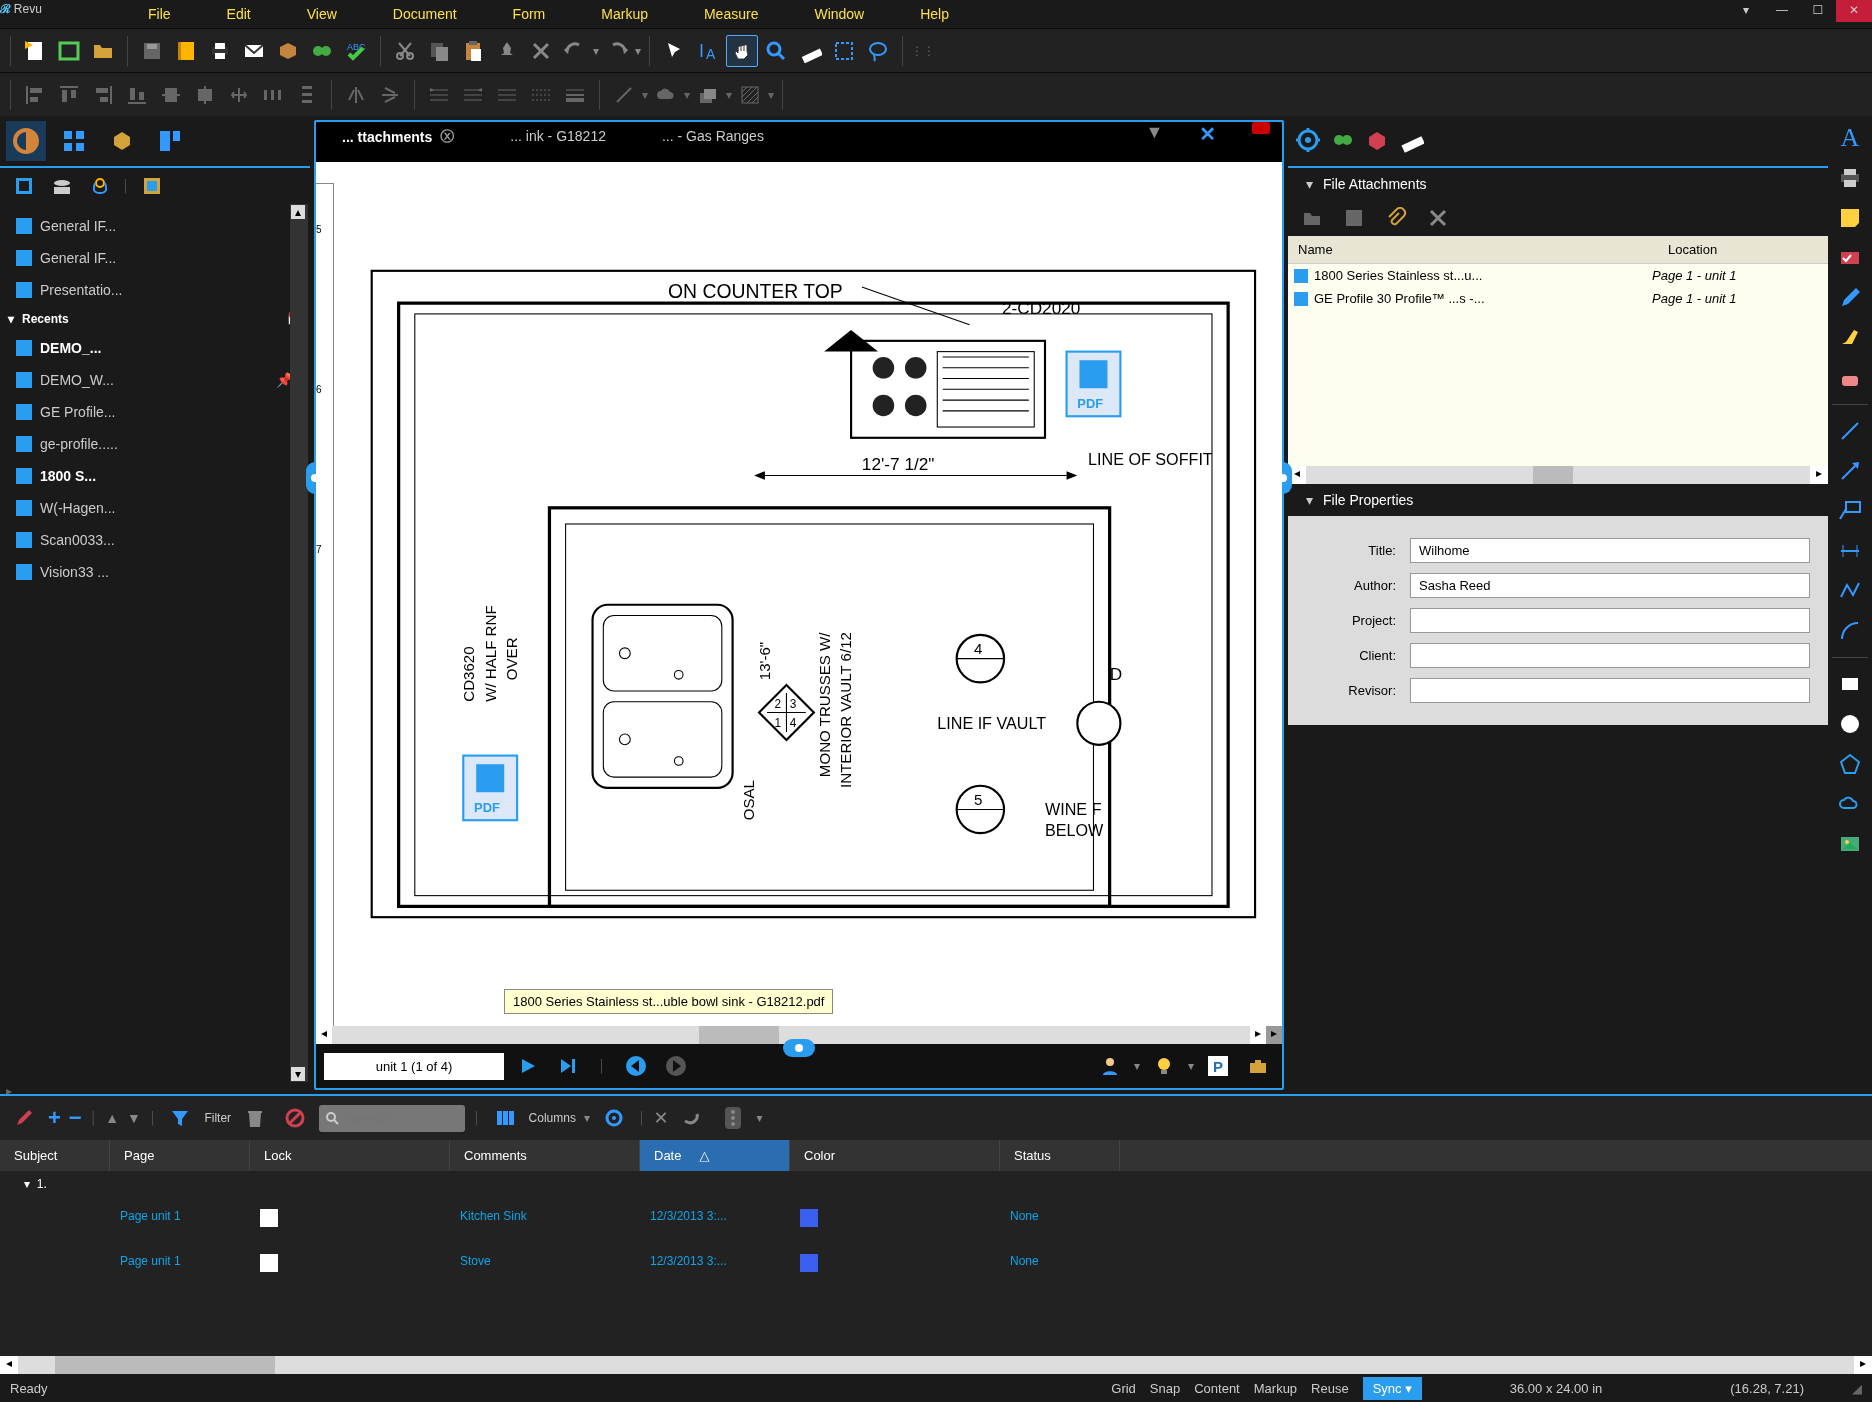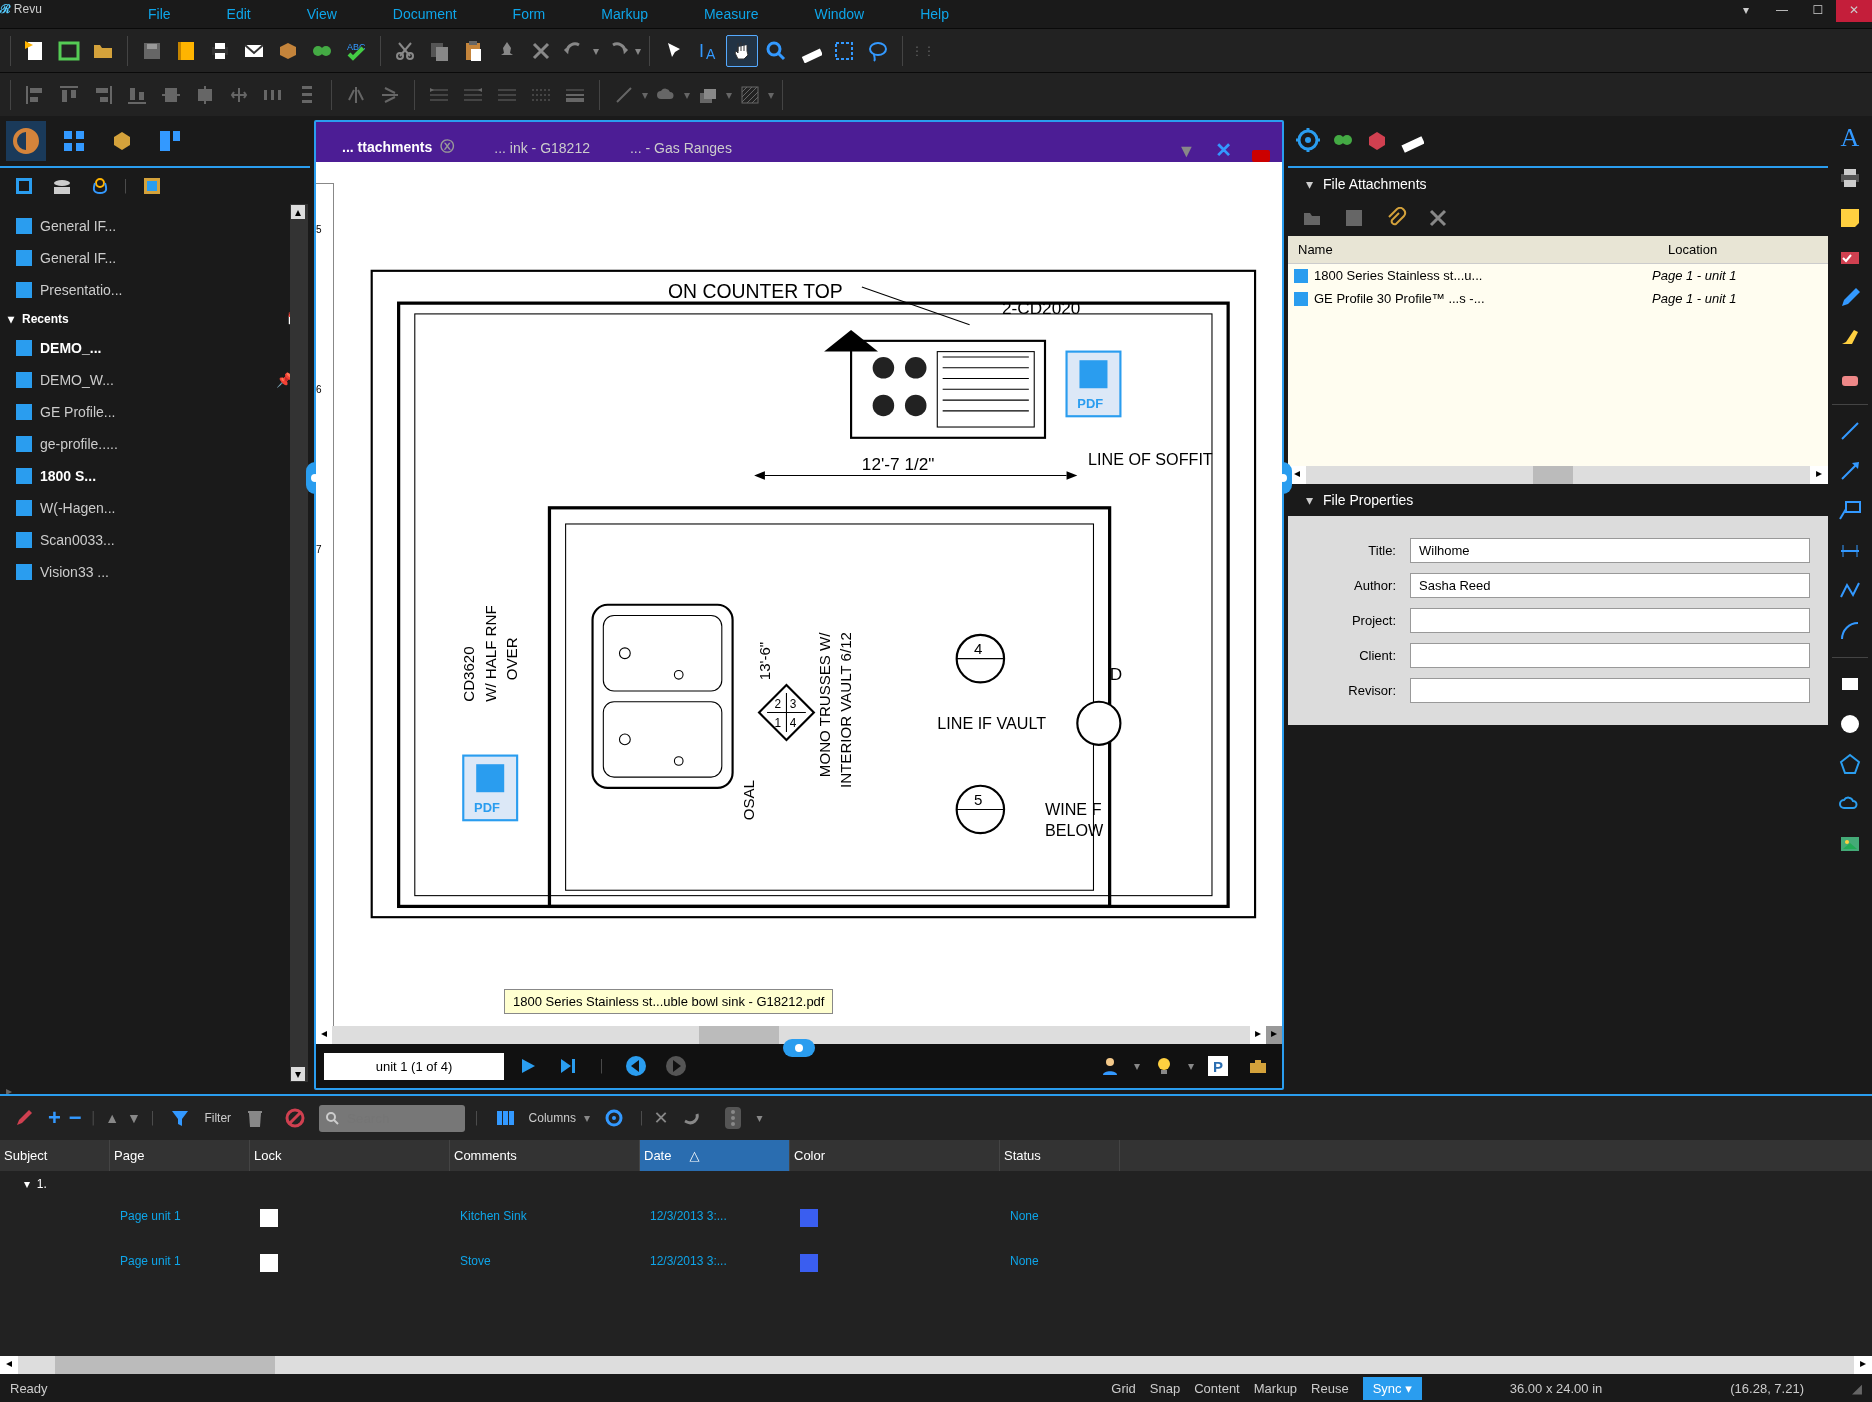--- a/index.html
+++ b/index.html
@@ -6,21 +6,21 @@
 body { background: #1a1a1a; color: #ccc; font-size: 12px; overflow: hidden; width: 1872px; height: 1402px; }
 .window { display: flex; flex-direction: column; height: 100%; }
 
 
 .titlebar { height: 28px; background: #1a1a1a; display: flex; align-items: center; }
 .titlebar .ctrl { width: 36px; height: 24px; display: flex; align-items: center; justify-content: center; }
 .titlebar .close { background: #c41e3a; }
 
 
 .menubar { height: 28px; background: #1a1a1a; display: flex; align-items: center; padding-left: 120px; position: relative; }
-.menubar .item { padding: 4px 28px; color: #0ea5e9; font-size: 14px; }
+.menubar .item { padding: 4px 28px; color: #fde047; font-size: 14px; }
 
 
 .toolbar-row { height: 44px; background: #222; display: flex; align-items: center; gap: 2px; padding: 4px; border-top: 1px solid #0a0a0a; }
 .toolbar-row .sep { width: 1px; height: 30px; background: #444; margin: 0 6px; }
 .tb-icon { width: 32px; height: 32px; display: flex; align-items: center; justify-content: center; border-radius: 2px; }
 .tb-icon.active { border: 1px solid #5af; background: #234; }
 
 
 .main-area { flex: 1; display: flex; background: #1a1a1a; min-height: 0; }
 .left-panel { width: 310px; background: #1a1a1a; display: flex; flex-direction: column; }
@@ -29,21 +29,21 @@
 .panel-tabs .tab-ic.active { background: #1a3a5a; }
 .sub-tabs { height: 36px; display: flex; align-items: center; gap: 6px; padding: 4px 8px; }
 .file-tree { flex: 1; overflow: auto; padding: 6px 4px; color: #ccc; }
 .tree-item { display: flex; align-items: center; gap: 8px; padding: 8px 12px; font-size: 14px; }
 .tree-item.sel { font-weight: bold; color: #fff; }
 .tree-item .pdf-ic { width: 16px; height: 16px; background: #2a9def; display: inline-block; }
 .recents-hdr { display: flex; align-items: center; gap: 8px; padding: 6px 4px; font-weight: bold; color: #fff; }
 
 
 .center { flex: 1; display: flex; flex-direction: column; border: 2px solid #2a9def; border-radius: 2px; margin: 4px; min-width: 0; }
-.doc-tabs { height: 40px; background: #4c1d95; display: flex; align-items: flex-end; gap: 12px; padding: 0 12px; }
+.doc-tabs { height: 40px; background: #000000; display: flex; align-items: flex-start; gap: 28px; padding: 0 12px; }
 .doc-tab { padding: 6px 14px; color: #ccc; font-size: 14px; display: flex; align-items: center; gap: 8px; }
 .doc-tab.active { font-weight: bold; color: #fff; }
 .doc-tab .x { color: #999; }
 .canvas-wrap { flex: 1; background: #eee; position: relative; overflow: hidden; }
 .drawing { position: absolute; left: 18px; top: 0; right: 0; bottom: 0; background: #fff; }
 .drawing svg { width: 100%; height: 100%; }
 .tooltip { position: absolute; bottom: 12px; left: 170px; background: #ffffd0; border: 1px solid #888; padding: 4px 8px; color: #000; font-size: 13px; }
 .hscroll-bot { height: 18px; background: #ddd; }
 .page-nav { height: 44px; background: #111; display: flex; align-items: center; gap: 8px; padding: 0 8px; }
 .page-input { background: #fff; color: #000; border: none; padding: 6px 12px; width: 180px; text-align: center; font-size: 13px; }
@@ -74,21 +74,21 @@
 
 .tool-palette { width: 44px; background: #1a1a1a; display: flex; flex-direction: column; align-items: center; gap: 4px; padding: 4px 0; }
 .tool-palette .pi { width: 36px; height: 36px; display: flex; align-items: center; justify-content: center; }
 
 
 .bottom-panel { height: 280px; background: #222; border-top: 2px solid #2a9def; display: flex; flex-direction: column; }
 .bp-toolbar { height: 44px; display: flex; align-items: center; gap: 8px; padding: 4px 8px; }
 .bp-toolbar .search { background: #888; color: #fff; border: none; padding: 4px 8px; width: 120px; border-radius: 3px; }
 .bp-table { flex: 1; overflow: auto; }
 .bp-hdr { display: flex; background: #333; color: #fff; font-size: 13px; }
-.bp-hdr > div { padding: 8px 4px; border-right: 1px solid #444; }
+.bp-hdr > div { padding: 8px 14px; border-right: 1px solid #444; }
 .bp-hdr .sorted { background: #2a6db0; }
 .bp-row { display: flex; color: #0ea5e9; padding: 8px 0; }
 .bp-row > div { padding: 4px 10px; }
 .bp-group { padding: 6px 24px; color: #fff; }
 .swatch { width: 18px; height: 18px; display: inline-block; }
 
 
 .statusbar { height: 28px; background: #1a1a1a; display: flex; align-items: center; gap: 14px; padding: 0 10px; color: #ccc; font-size: 13px; }
 .statusbar .sync { background: #2a9def; color: #fff; padding: 4px 10px; }
 </style>

